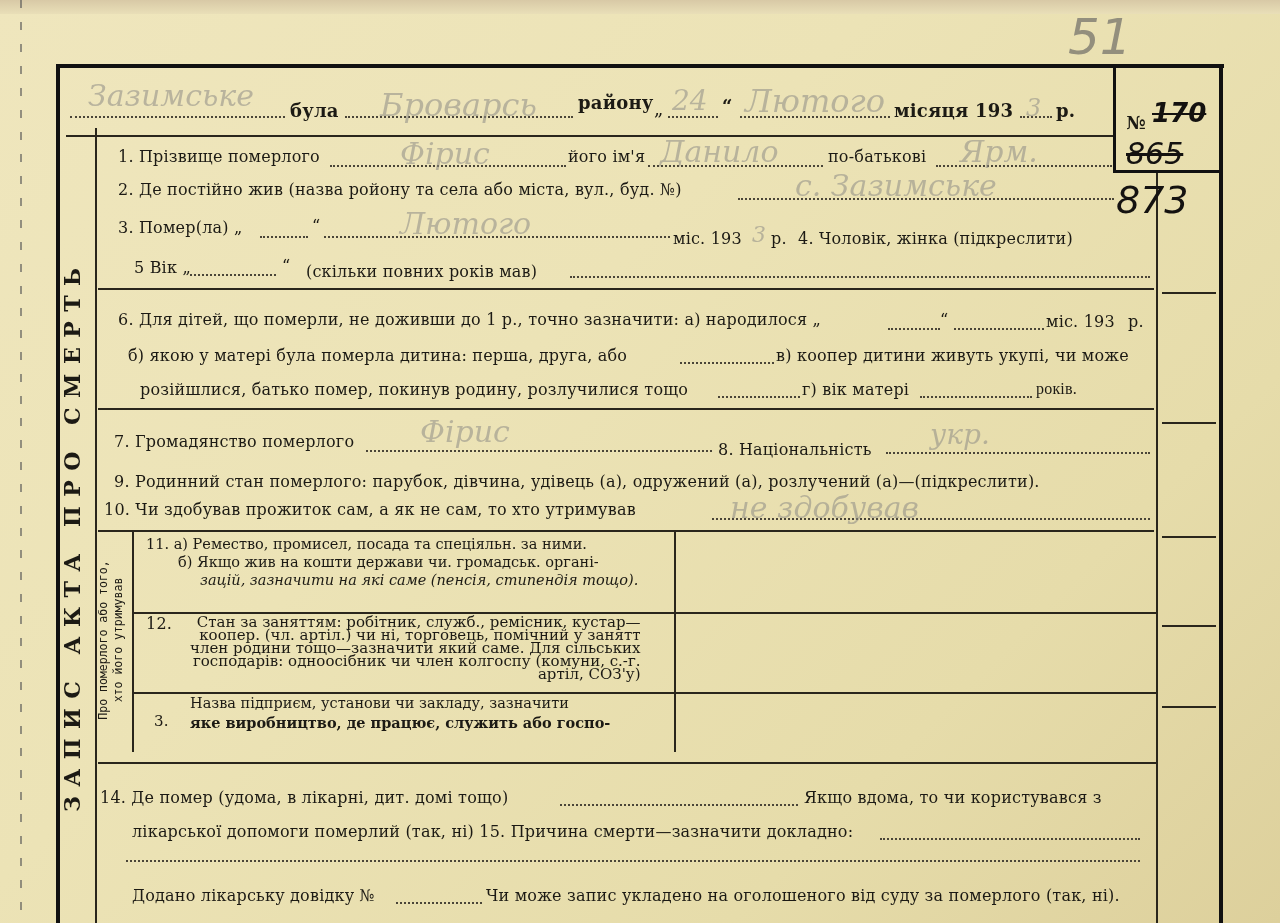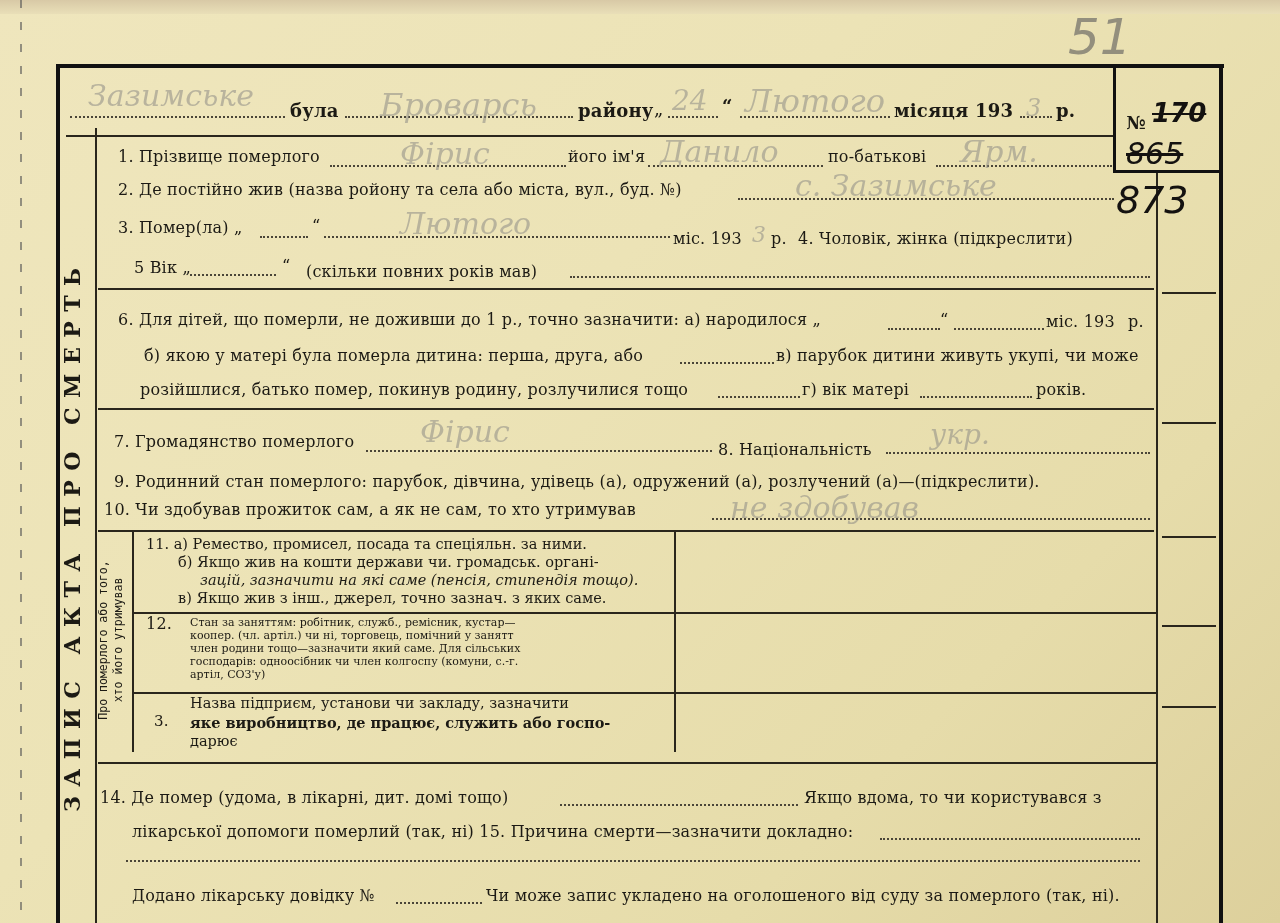--- a/index.html
+++ b/index.html
@@ -10,21 +10,21 @@
   }
   .abs { position:absolute; }
   .txt { font-size:16px; white-space:nowrap; letter-spacing:0.2px; }
   .bold { font-family:"DejaVu Serif", serif; font-weight:bold; }
   .hand { font-family:"DejaVu Serif", serif; font-style:italic; color:#8e8c86; opacity:0.55; white-space:nowrap; }
   .ink { font-family:"DejaVu Sans", sans-serif; font-style:italic; color:#141210; white-space:nowrap; }
   .dots { position:absolute; border-bottom:2px dotted #4a4538; height:0; }
   .hline { position:absolute; height:2px; background:#2a261c; }
   .vline { position:absolute; width:2px; background:#2a261c; }
   .thick { background:#111; }
-  .tiny { font-size:11px; line-height:13px; white-space:nowrap; }
+  .tiny { font-size:15px; line-height:13px; white-space:nowrap;text-align:right; }
   .page-top {
     position:absolute; left:0; top:0; width:1280px; height:14px;
     background: linear-gradient(#d8c9a6, #e9dfb8);
   }
   .perf { position:absolute; left:20px; top:0; width:2px; height:923px;
     background: repeating-linear-gradient(#555 0 8px, transparent 8px 22px); opacity:0.6; }
   .side-title {
     position:absolute; left:52px; top:812px; width:600px; height:40px;
     transform-origin: 0 0; transform: rotate(-90deg);
     font-family:"DejaVu Serif", serif; font-weight:bold; font-size:22px; letter-spacing:9.5px;
@@ -54,21 +54,21 @@
 <div class="side-sub">
   <div>Про померлого або того,</div>
   <div>хто його утримував</div>
 </div>
 
 <div class="dots" style="left:70px; top:116px; width:215px;"></div>
 <div class="abs hand" style="left:88px; top:78px; font-size:30px;">Зазимське</div>
 <div class="abs txt bold" style="left:290px; top:100px; font-size:18px;">була</div>
 <div class="dots" style="left:345px; top:116px; width:228px;"></div>
 <div class="abs hand" style="left:380px; top:86px; font-size:32px;">Броварсь</div>
-<div class="abs txt bold" style="left:578px; top:100px; font-size:18px;">району</div>
+<div class="abs txt bold" style="left:578px; top:92px; font-size:18px;">району</div>
 <div class="abs txt" style="left:654px; top:98px; font-size:18px;">„</div>
 <div class="dots" style="left:668px; top:116px; width:50px;"></div>
 <div class="abs hand" style="left:672px; top:84px; font-size:28px;">24</div>
 <div class="abs txt bold" style="left:722px; top:96px; font-size:18px;">“</div>
 <div class="dots" style="left:740px; top:116px; width:150px;"></div>
 <div class="abs hand" style="left:745px; top:82px; font-size:32px;">Лютого</div>
 <div class="abs txt bold" style="left:894px; top:100px; font-size:18px;">місяця 193</div>
 <div class="dots" style="left:1020px; top:116px; width:32px;"></div>
 <div class="abs hand" style="left:1026px; top:94px; font-size:24px;">3</div>
 <div class="abs txt bold" style="left:1056px; top:100px; font-size:18px;">р.</div>
@@ -112,29 +112,29 @@
 <div class="dots" style="left:570px; top:276px; width:580px;"></div>
 <div class="hline" style="left:98px; top:288px; width:1056px;"></div>
 
 <div class="abs txt" style="left:118px; top:310px;">6. Для дітей, що померли, не доживши до 1 р., точно зазначити: а) народилося „</div>
 <div class="dots" style="left:888px; top:328px; width:52px;"></div>
 <div class="abs txt" style="left:940px; top:310px;">“</div>
 <div class="dots" style="left:954px; top:328px; width:90px;"></div>
 <div class="abs txt" style="left:1046px; top:312px;">міс. 193</div>
 <div class="abs txt" style="left:1128px; top:312px;">р.</div>
 
-<div class="abs txt" style="left:144px; top:346px;">б) якою у матері була померла дитина: перша, друга, або</div>
+<div class="abs txt" style="left:128px; top:346px;">б) якою у матері була померла дитина: перша, друга, або</div>
 <div class="dots" style="left:680px; top:362px; width:94px;"></div>
-<div class="abs txt" style="left:776px; top:346px;">в) парубок дитини живуть укупі, чи може</div>
+<div class="abs txt" style="left:776px; top:346px;">в) коопер дитини живуть укупі, чи може</div>
 
 <div class="abs txt" style="left:140px; top:380px;">розійшлися, батько помер, покинув родину, розлучилися тощо</div>
 <div class="dots" style="left:718px; top:396px; width:82px;"></div>
 <div class="abs txt" style="left:802px; top:380px;">г) вік матері</div>
 <div class="dots" style="left:920px; top:396px; width:112px;"></div>
-<div class="abs txt" style="left:1036px; top:380px;">років.</div>
+<div class="abs txt" style="left:1036px; top:380px;font-family:Liberation Serif, serif;">років.</div>
 <div class="hline" style="left:98px; top:408px; width:1056px;"></div>
 
 <div class="abs txt" style="left:114px; top:432px;">7. Громадянство померлого</div>
 <div class="dots" style="left:366px; top:450px; width:346px;"></div>
 <div class="abs hand" style="left:420px; top:414px; font-size:30px;">Фірис</div>
 <div class="abs txt" style="left:718px; top:440px;">8. Національність</div>
 <div class="dots" style="left:886px; top:452px; width:264px;"></div>
 <div class="abs hand" style="left:930px; top:418px; font-size:28px;">укр.</div>
 
 <div class="abs txt" style="left:114px; top:472px;">9. Родинний стан померлого: парубок, дівчина, удівець (а), одружений (а), розлучений (а)—(підкреслити).</div>
@@ -144,41 +144,39 @@
 <div class="abs hand" style="left:730px; top:490px; font-size:30px;">не здобував</div>
 <div class="hline" style="left:98px; top:530px; width:1056px;"></div>
 
 <div class="vline" style="left:132px; top:530px; height:222px;"></div>
 <div class="vline" style="left:674px; top:532px; height:220px;"></div>
 
 <div class="abs" style="left:146px; top:535px; font-size:14.5px; line-height:18px; white-space:nowrap;">
   <div>11. а) Ремество, промисел, посада та спеціяльн. за ними.</div>
   <div style="padding-left:32px;">б) Якщо жив на кошти держави чи. громадськ. органі-</div>
   <div style="padding-left:54px;font-style:italic;">зацій, зазначити на які саме (пенсія, стипендія тощо).</div>
-  <div style="padding-left:32px;">в) Якщо жив з інш., джерел, точно зазнач. з яких саме.</div>
 </div>
 <div class="abs" style="left:676px; top:534px; width:478px; height:76px;"></div>
 <div class="hline" style="left:134px; top:612px; width:1022px;"></div>
 
 <div class="abs txt" style="left:146px; top:614px; font-size:16px;">12.</div>
 <div class="abs tiny" style="left:190px; top:616px;">
   <div>Стан за заняттям: робітник, служб., ремісник, кустар—</div>
   <div>коопер. (чл. артіл.) чи ні, торговець, помічний у занятт</div>
   <div>член родини тощо—зазначити який саме. Для сільських</div>
   <div>господарів: одноосібник чи член колгоспу (комуни, с.-г.</div>
   <div>артіл, СОЗ'у)</div>
 </div>
 <div class="abs" style="left:676px; top:614px; width:478px; height:76px;"></div>
 <div class="hline" style="left:134px; top:692px; width:1022px;"></div>
 
 <div class="abs txt" style="left:154px; top:712px; font-size:15px;">3.</div>
 <div class="abs" style="left:190px; top:694px; font-size:14.5px; line-height:19px; white-space:nowrap;">
   <div>Назва підприєм, установи чи закладу, зазначити</div>
   <div style="font-weight:bold;">яке виробництво, де працює, служить або госпо-</div>
-  <div>дарює</div>
 </div>
 <div class="abs" style="left:676px; top:694px; width:478px; height:56px;"></div>
 <div class="hline" style="left:98px; top:762px; width:1058px;"></div>
 
 <div class="hline" style="left:1162px; top:292px; width:54px;"></div>
 <div class="hline" style="left:1162px; top:422px; width:54px;"></div>
 <div class="hline" style="left:1162px; top:536px; width:54px;"></div>
 <div class="hline" style="left:1162px; top:625px; width:54px;"></div>
 <div class="hline" style="left:1162px; top:706px; width:54px;"></div>
 

